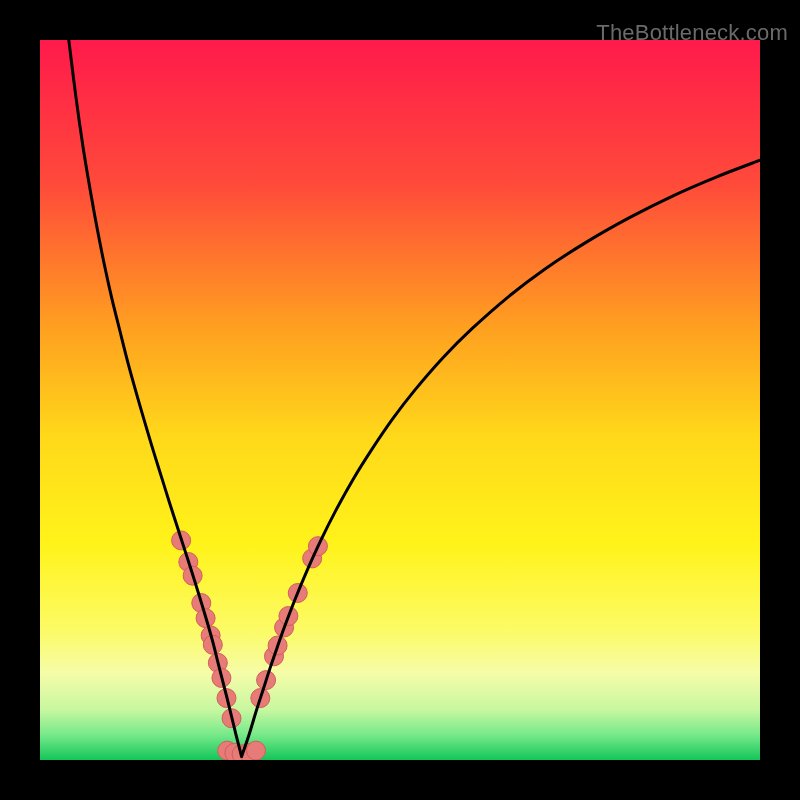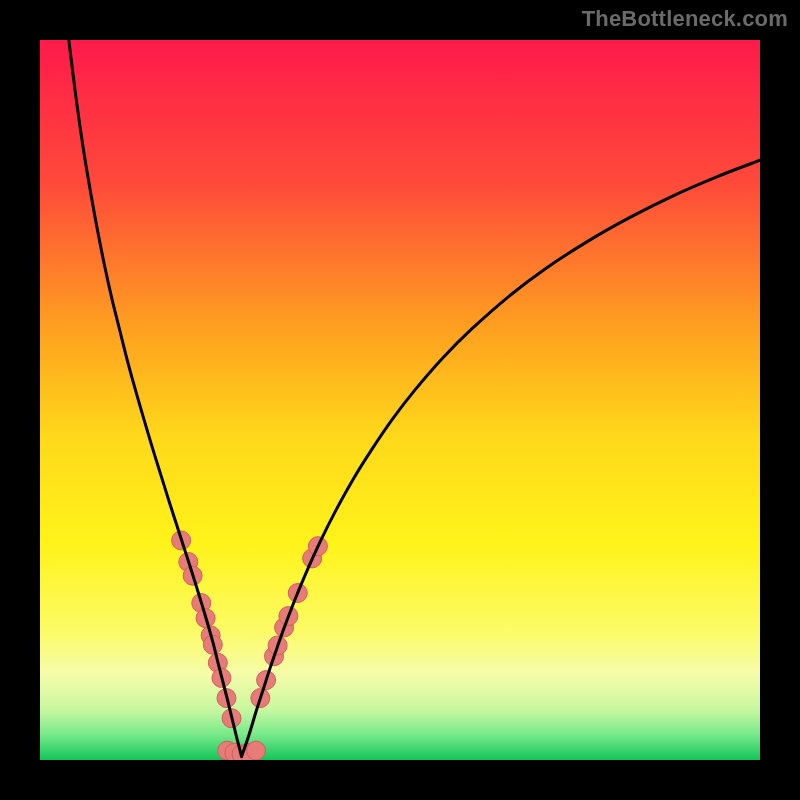--- a/index.html
+++ b/index.html
@@ -29,24 +29,24 @@
   }
   .gradient {
     position: absolute;
     left: 0;
     top: 0;
     width: 100%;
     height: 100%;
   }
   .watermark {
     position: absolute;
-    top: 6px;
+    top: 20px;
     right: 12px;
     font-size: 22px;
-    font-weight: 700;
+    font-weight: 400;
     color: #6a6a6a;
     letter-spacing: 0.2px;
     user-select: none;
   }
   svg.curves {
     position: absolute;
     left: 0;
     top: 0;
     width: 100%;
     height: 100%;

